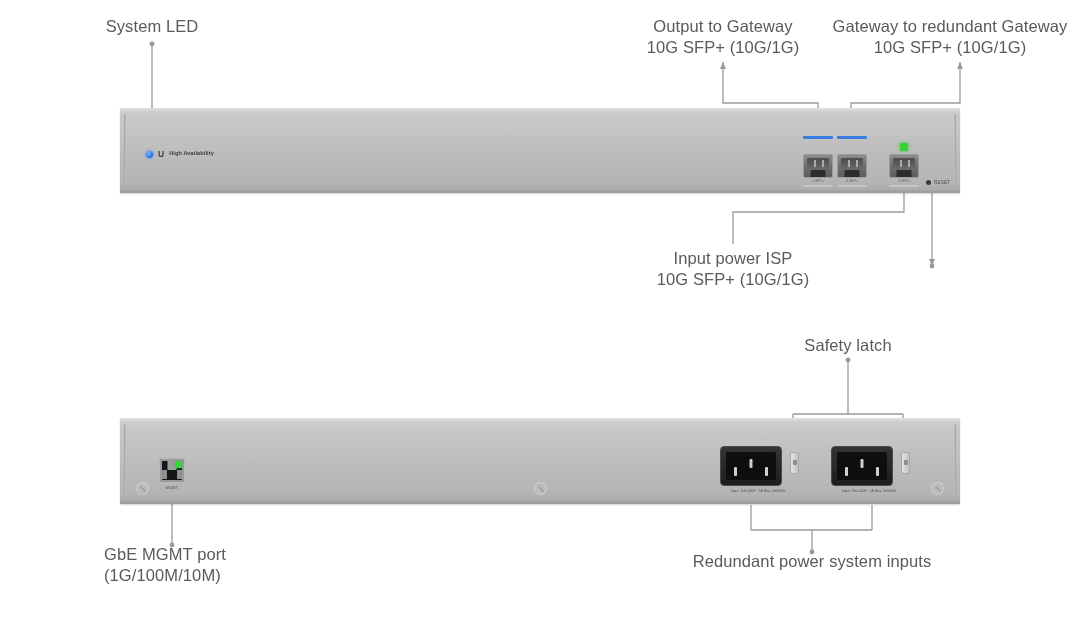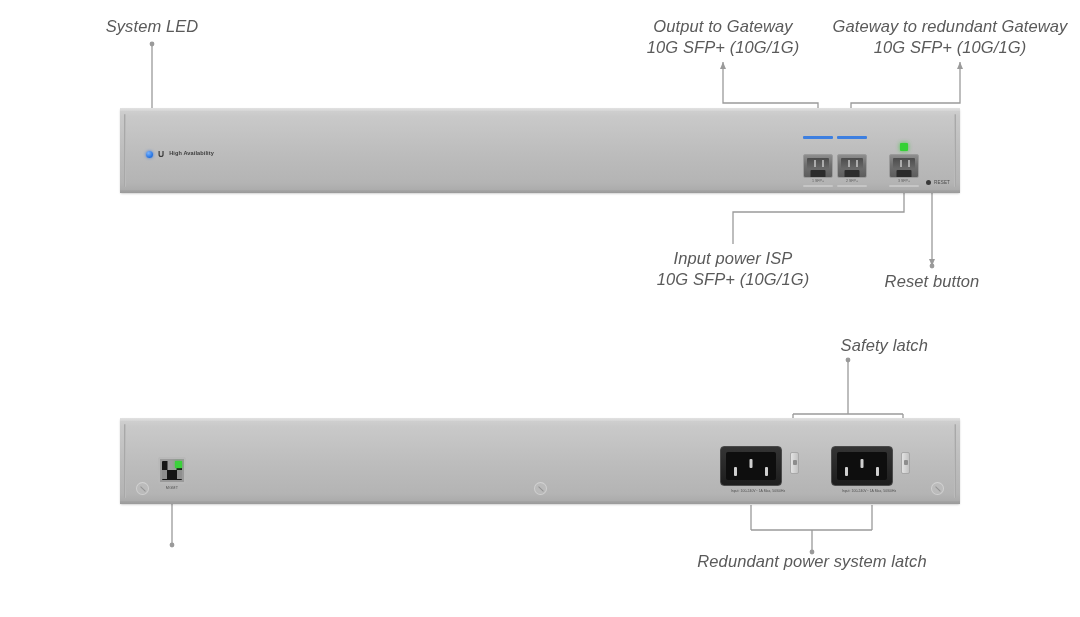--- a/index.html
+++ b/index.html
@@ -23,21 +23,21 @@
 
   
   .callout {
     position: absolute;
     font-size: 16.5px;
     line-height: 21px;
     color: #5a5a5a;
     white-space: pre;
     letter-spacing: 0.1px;
   }
-  .callout.center { text-align: center; font-style: italic; }
+  .callout.center { text-align: center; }
   .callout.left   { text-align: left; }
 
   
   .leader-svg {
     position: absolute;
     left: 0;
     top: 0;
     width: 1080px;
     height: 617px;
     pointer-events: none;
@@ -383,26 +383,27 @@
 
   <div class="callout center" style="left:613px; top:16px; width:220px;">Output to Gateway
 10G SFP+ (10G/1G)</div>
 
   <div class="callout center" style="left:830px; top:16px; width:240px;">Gateway to redundant Gateway
 10G SFP+ (10G/1G)</div>
 
   <div class="callout center" style="left:623px; top:248px; width:220px;">Input power ISP
 10G SFP+ (10G/1G)</div>
 
-  <div class="callout center" style="left:852px; top:271px; width:160px;">Reset button</div>
-
-  <div class="callout center" style="left:768px; top:335px; width:160px;text-align:right;">Safety latch</div>
-
-
-  <div class="callout center" style="left:642px; top:551px; width:340px;">Redundant power system latch</div>
+
+  <div class="callout center" style="left:768px; top:335px; width:160px;">Safety latch</div>
+
+  <div class="callout left" style="left:104px; top:544px; width:240px;">GbE MGMT port
+(1G/100M/10M)</div>
+
+  <div class="callout center" style="left:642px; top:551px; width:340px;">Redundant power system inputs</div>
 
   <div class="chassis" style="left:120px; top:108px; width:840px; height:85px;">
     <div class="chassis-edge-left"></div>
     <div class="chassis-edge-right"></div>
   </div>
 
   <div class="brand-group" style="left:146px; top:150px;">
     <div class="sys-led"></div>
     <div class="brand-u">U</div>
     <div class="brand-text">High Availability</div>

